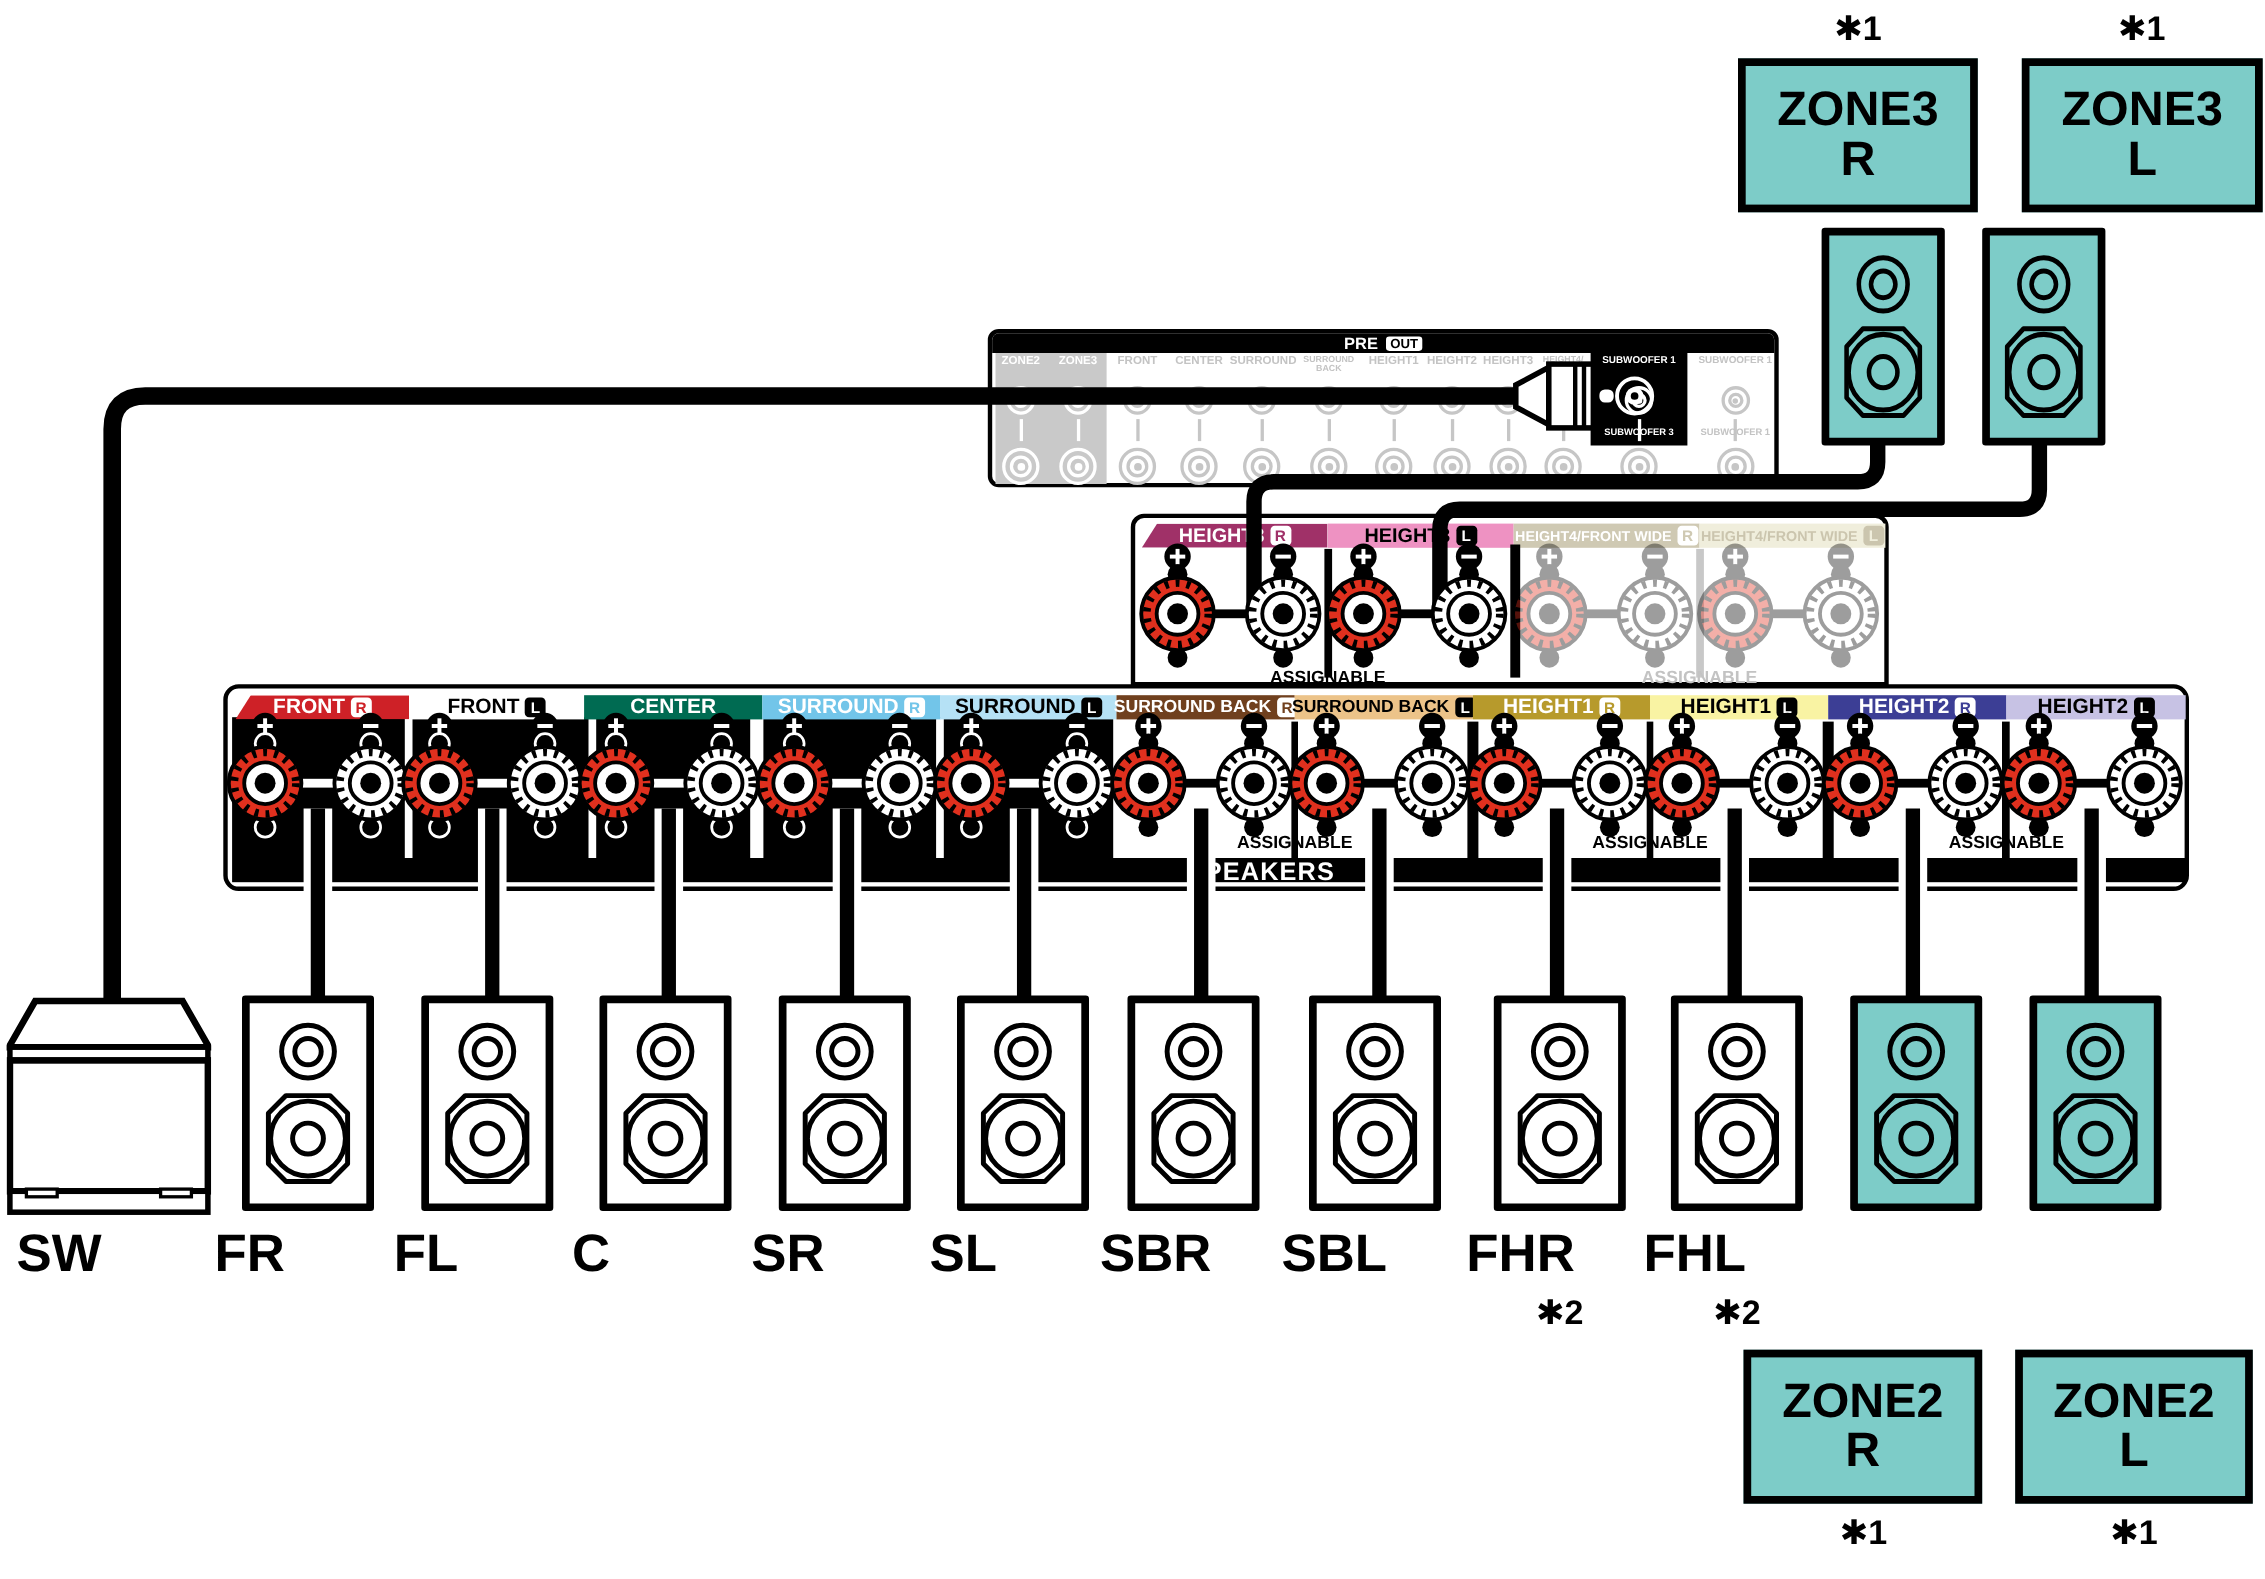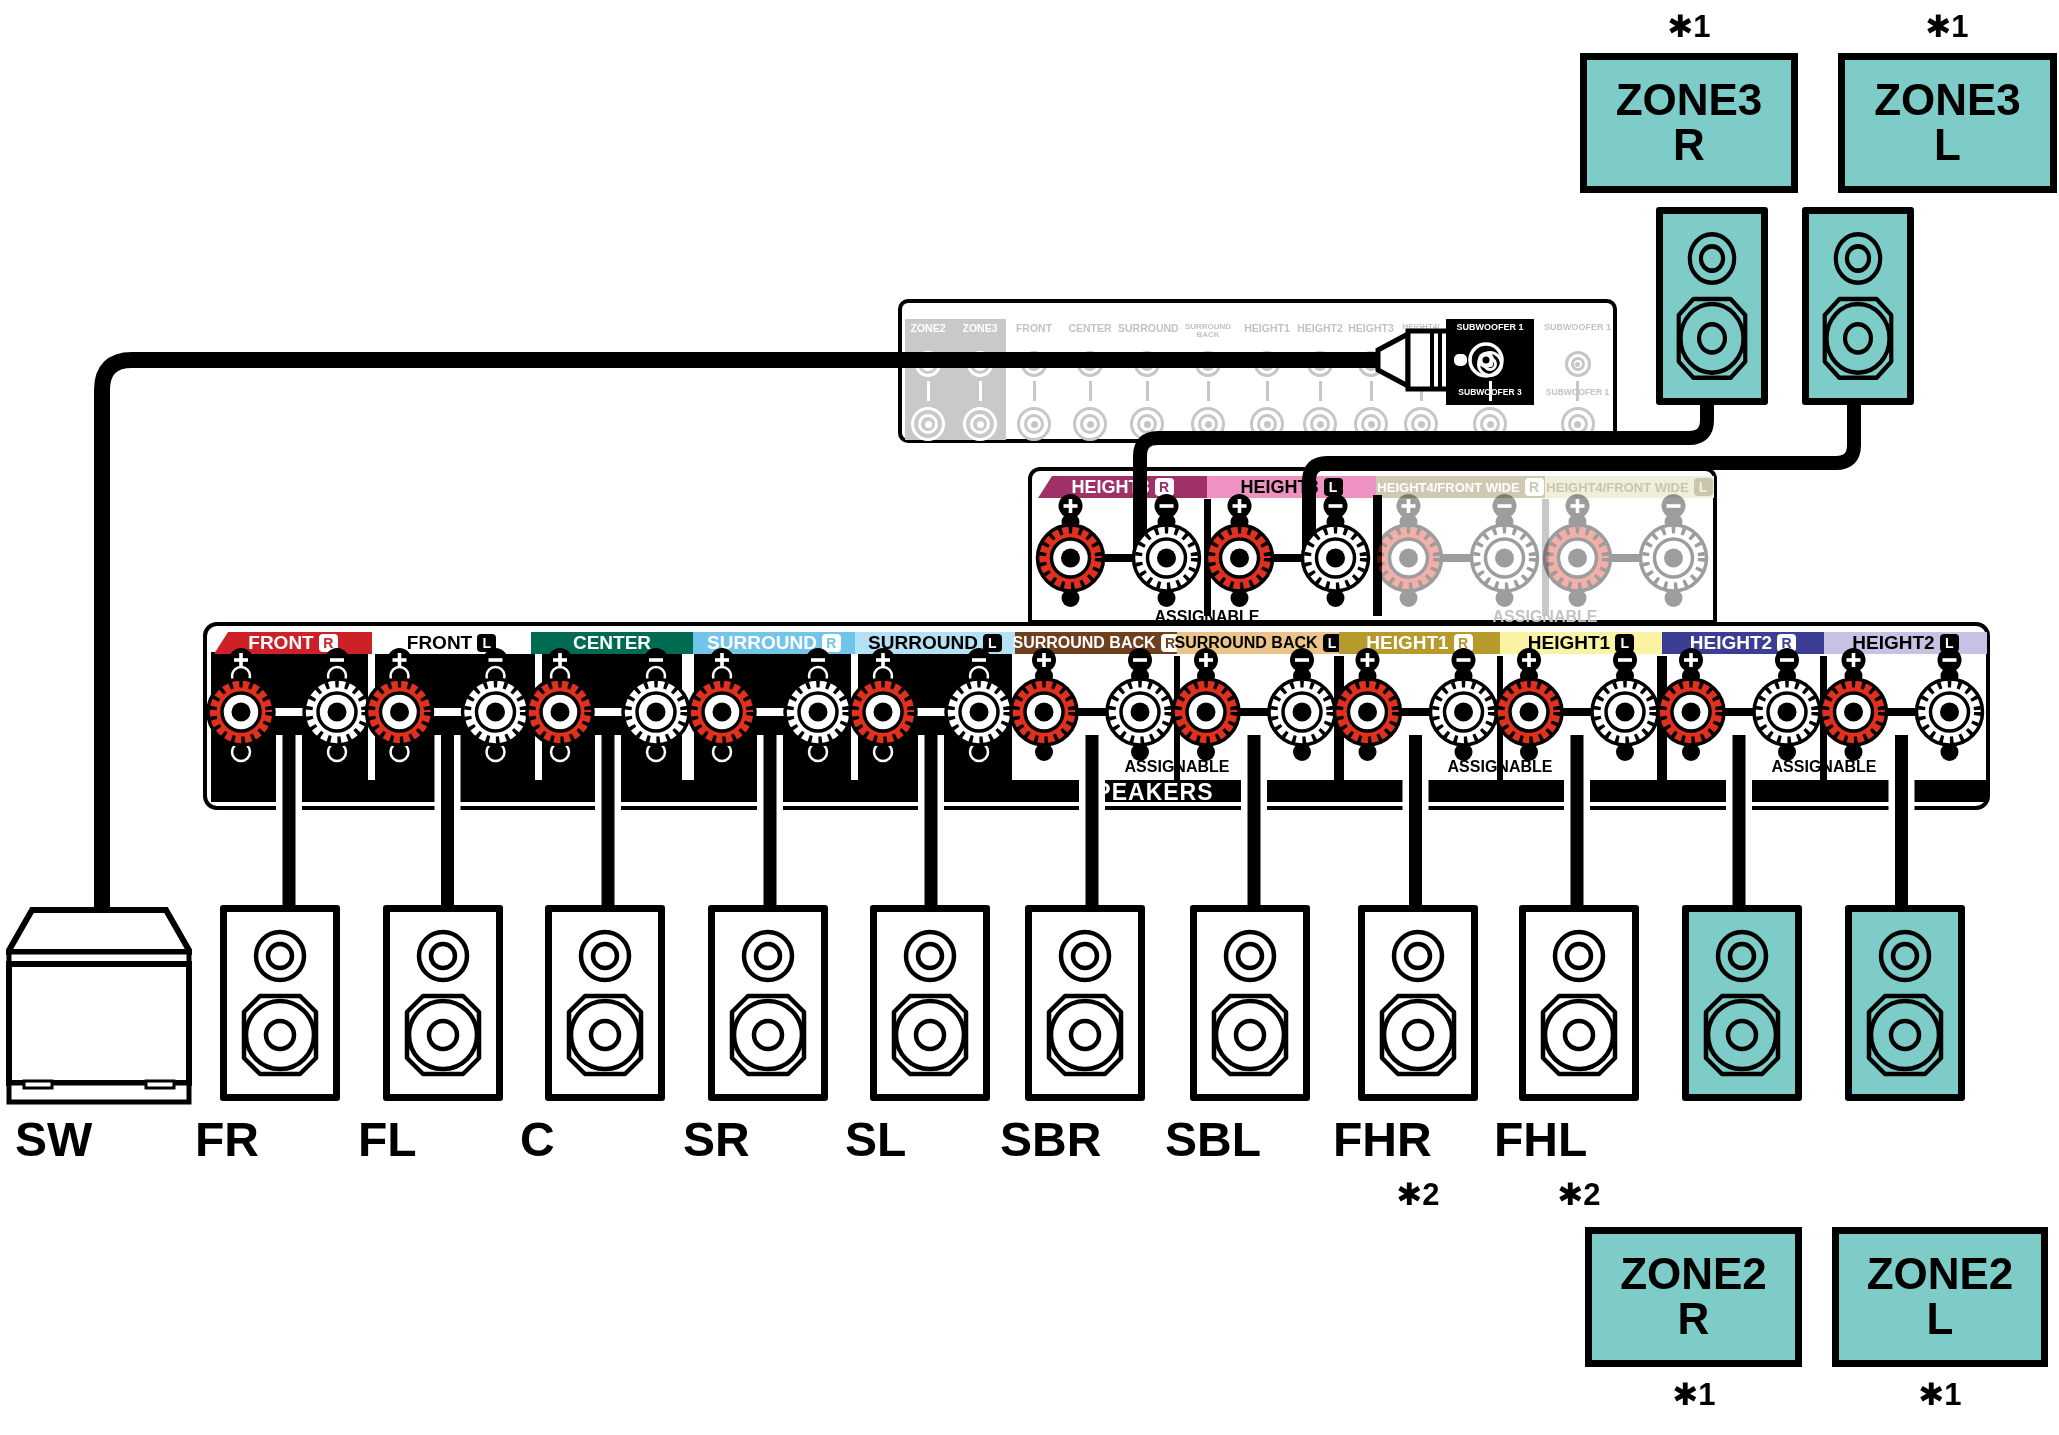--- a/index.html
+++ b/index.html
@@ -26,20 +26,24 @@
   .barlabel{position:absolute;color:#fff;font-weight:bold;font-size:23px;letter-spacing:1px;}
   .pcol-label{position:absolute;top:4px;left:0;right:0;text-align:center;font-weight:bold;line-height:1.05;}
   .ring{position:absolute;border-radius:50%;box-sizing:border-box;}
   .sw-wrap{position:absolute;z-index:4;}
 </style>
 </head>
 <body style="--teal: #7DCCC8;">
 
 <div id="preout" class="panel" style="left: 898px; top: 299px; width: 719px; height: 144px; border-radius: 10px; border-width: 4px; position: absolute;">
     <div style="left: 3px; top: 16px; width: 101px; height: 121px; background: rgb(201, 201, 201); position: absolute;"></div>
+    <div style="left: 0px; top: 0px; right: 0px; height: 18px; background: rgb(0, 0, 0); border-radius: 6px 6px 0px 0px; display: flex; align-items: center; justify-content: center; gap: 7px; position: absolute;">
+      <div style="color: rgb(255, 255, 255); font-weight: bold; font-size: 15px;">PRE</div>
+      <div style="color: rgb(0, 0, 0); background: rgb(255, 255, 255); font-weight: bold; font-size: 12px; border-radius: 3px; padding: 0px 4px; line-height: 13px;">OUT</div>
+    </div>
     <div style="left: 544px; top: 16px; width: 88px; height: 86px; background: rgb(0, 0, 0); position: absolute;"></div>
     <div style="left: 0px; top: 16px; width: 52px; height: 124px; position: absolute;">
       <div class="pcol-label" style="color: rgb(255, 255, 255); font-size: 10.5px;">ZONE2</div>
       <div class="ring" style="left: 13px; top: 32px; width: 26px; height: 26px; border: 3px solid rgb(255, 255, 255);"></div>
       <div class="ring" style="left: 19px; top: 38px; width: 14px; height: 14px; border: 3px solid rgb(255, 255, 255);"></div>
       <div class="ring" style="left: 23.5px; top: 42.5px; width: 5px; height: 5px; background: rgb(255, 255, 255);"></div>
       <div style="left: 24.5px; top: 62px; width: 3px; height: 20px; background: rgb(255, 255, 255); position: absolute;"></div>
       <div class="ring" style="left: 9px; top: 88px; width: 34px; height: 34px; border: 3px solid rgb(255, 255, 255);"></div>
       <div class="ring" style="left: 16px; top: 95px; width: 20px; height: 20px; border: 3px solid rgb(255, 255, 255);"></div>
       <div class="ring" style="left: 22.5px; top: 101.5px; width: 7px; height: 7px; background: rgb(255, 255, 255);"></div>

